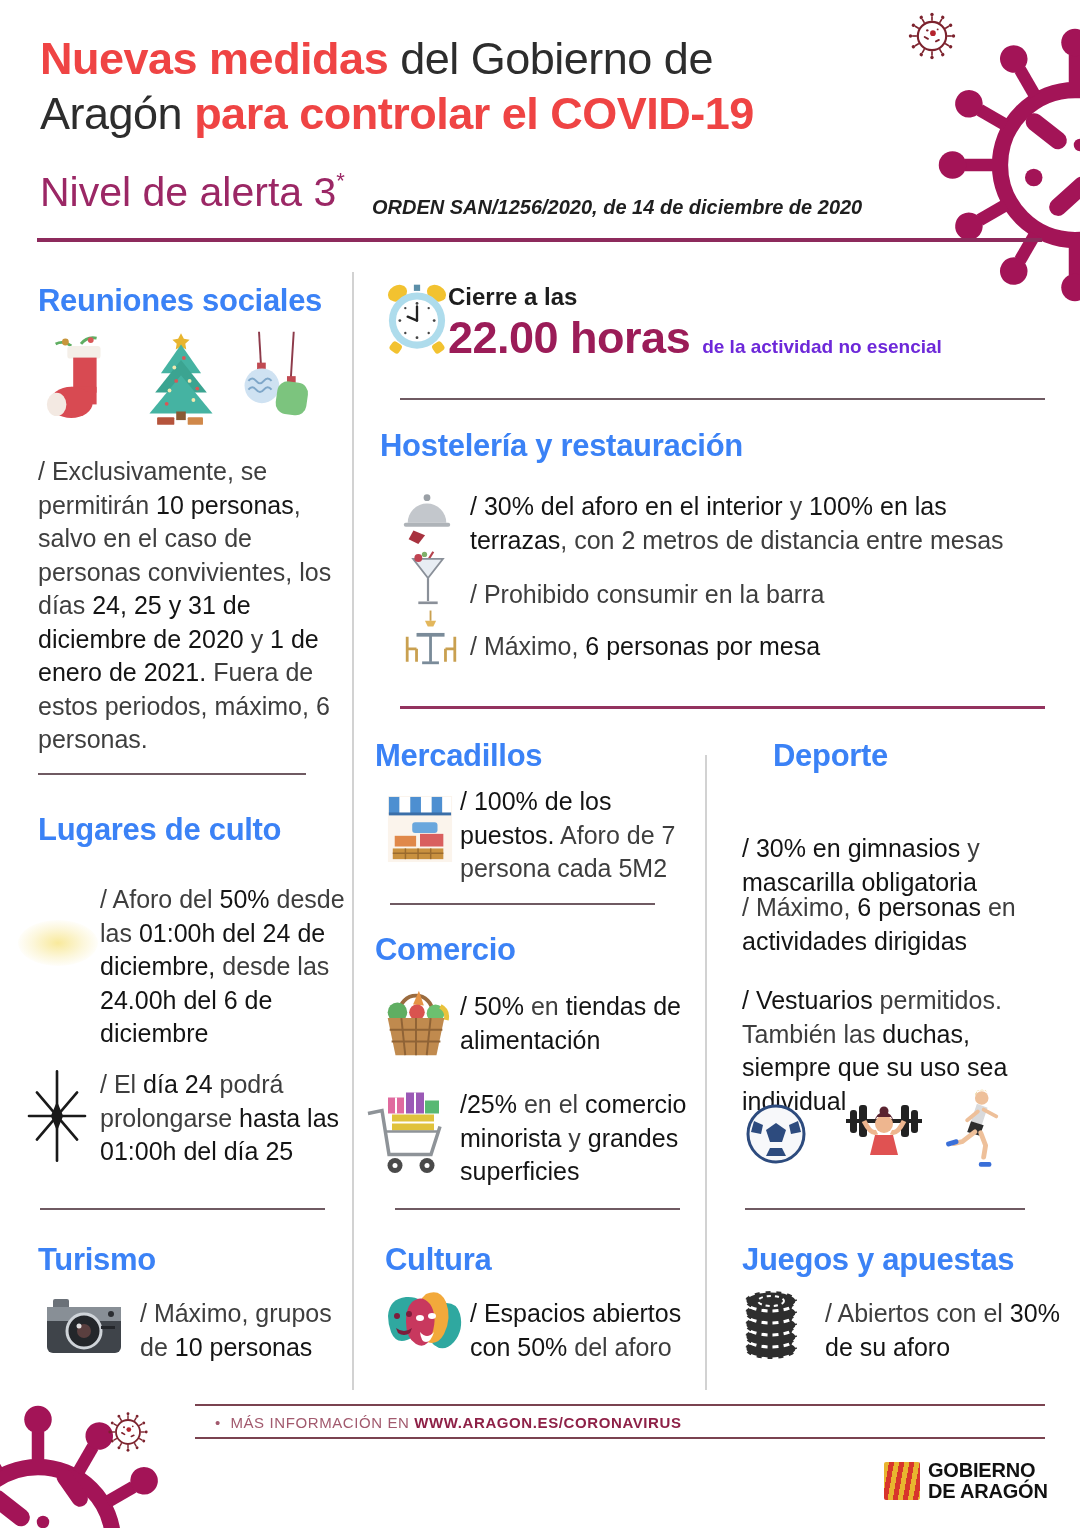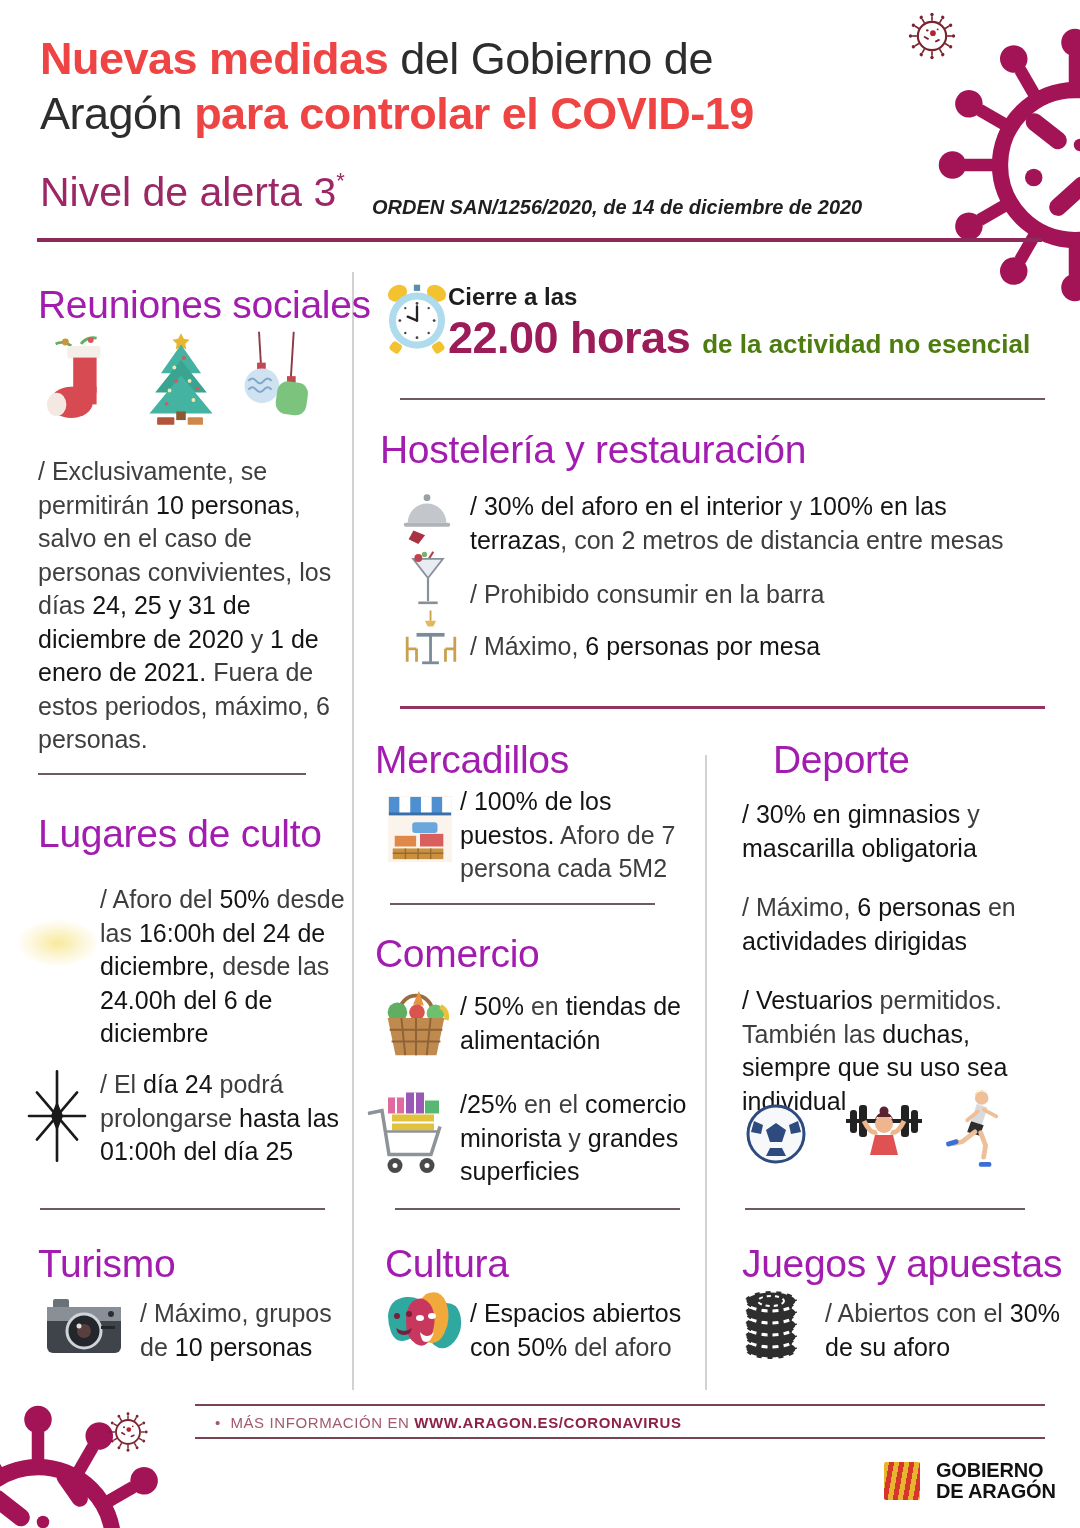--- a/index.html
+++ b/index.html
@@ -4,26 +4,26 @@
 <style>
   html,body{margin:0;padding:0;background:#e9e9e9;}
   .page{position:relative;width:1080px;height:1528px;background:#ffffff;margin:0 auto;
         overflow:hidden;font-family:"Liberation Sans",sans-serif;}
   .abs{position:absolute;}
   .accent{color:#ef4444;font-weight:700;}
   .page-title{font-size:45px;line-height:1.22;font-weight:400;color:#2d2d2d;letter-spacing:-0.5px;}
   .alert-level{font-size:41px;color:#9b2765;font-weight:400;}
   .alert-sup{font-size:22px;vertical-align:18px;}
   .order-ref{font-size:20px;font-style:italic;font-weight:700;color:#1f1f1f;}
-  .sec-title{color:#a21caf;font-weight:400;font-size:39px;letter-spacing:-0.3px;}
+  .sec-title{color:#3b82f6;font-weight:700;font-size:31px;letter-spacing:-0.3px;}
   .body-text{font-size:25px;line-height:1.34;color:#3e3e3e;}
   .body-text .b{font-weight:400;color:#141414;}
   .closure-intro{font-size:24px;font-weight:700;color:#1d1d1d;}
   .closure-time{font-size:45px;font-weight:700;color:#9b1c58;letter-spacing:-0.5px;}
-  .closure-scope{font-size:26px;font-weight:700;color:#4d7c0f;}
+  .closure-scope{font-size:19px;font-weight:700;color:#6d28d9;}
   .rule-h{position:absolute;height:2px;background:#6f5a62;}
   .rule-h.maroon{background:#93335f;height:3px;}
   .rule-h.header{background:#8d2a5c;height:4px;}
   .rule-v{position:absolute;width:2px;background:#d2d2d2;}
   .footer-info{font-size:15px;letter-spacing:0.6px;color:#a25a6e;font-weight:400;}
   .footer-info .b{color:#8e2147;font-weight:700;}
   .logo-text{font-size:20px;font-weight:700;line-height:1.05;color:#111;letter-spacing:-0.2px;}
   .flag{width:36px;height:38px;border-radius:2px;
         background:repeating-linear-gradient(100deg,#e8b52f 0 5px,#d8352c 5px 10px);}
   .glow{width:80px;height:46px;border-radius:50%;
@@ -176,21 +176,21 @@
     <rect x="57" y="46" width="9" height="7" fill="#c04a52"></rect>
     <rect x="46" y="52" width="32" height="34" rx="11" fill="#7cc47e" transform="rotate(8 62 69)"></rect>
   </svg>
 
   <div class="abs body-text" style="left:38px;top:455px;width:300px"><span>/ Exclusivamente, se permitirán </span><span class="b">10 personas</span><span>, salvo en el caso de personas convivientes, los días </span><span class="b">24, 25 y 31 de diciembre de 2020</span><span> y </span><span class="b">1 de enero de 2021.</span><span> Fuera de estos periodos, máximo, 6 personas.</span></div>
 
   <div class="rule-h" style="left:38px;top:773px;width:268px"></div>
   <div class="abs sec-title" style="left:38px;top:812px">Lugares de culto</div>
 
   <div class="abs glow" style="left:18px;top:920px"></div>
-  <div class="abs body-text" style="left:100px;top:883px;width:245px"><span>/ Aforo del </span><span class="b">50%</span><span>  desde las </span><span class="b">16:00h del 24 de diciembre,</span><span> desde las </span><span class="b">24.00h del 6 de diciembre</span></div>
+  <div class="abs body-text" style="left:100px;top:883px;width:245px"><span>/ Aforo del </span><span class="b">50%</span><span>  desde las </span><span class="b">01:00h del 24 de diciembre,</span><span> desde las </span><span class="b">24.00h del 6 de diciembre</span></div>
 
   <svg class="abs" style="left:22px;top:1062px;width:70px;height:108px" viewBox="0 0 80 110">
     <g stroke="#1a1a1a" stroke-width="3" stroke-linecap="round">
       <line x1="40" y1="4" x2="40" y2="106"></line>
       <line x1="8" y1="55" x2="72" y2="55"></line>
       <line x1="17" y1="28" x2="63" y2="82"></line>
       <line x1="63" y1="28" x2="17" y2="82"></line>
     </g>
     <path d="M40 38 l7 17 -7 17 -7 -17 z" fill="#1a1a1a"></path>
   </svg>
@@ -351,21 +351,21 @@
     </g>
     <g fill="#7c1d3c">
         <circle cx="15" cy="30" r="3"></circle>
         <circle cx="27" cy="28" r="3"></circle>
         <path d="M14 42 q8 6 16 0 l-2 5 q-6 4 -12 0 z"></path>
       </g>
   </svg>
   <div class="abs body-text" style="left:470px;top:1297px;width:230px"><span class="b">/ Espacios abiertos con 50%</span><span> del aforo</span></div>
 
   <div class="abs sec-title" style="left:773px;top:738px">Deporte</div>
-  <div class="abs body-text" style="left:742px;top:798px;width:300px"><span class="b">/ 30% en gimnasios</span><span> y </span><span class="b">mascarilla obligatoria</span></div>
+  <div class="abs body-text" style="left:742px;top:832px;width:300px"><span class="b">/ 30% en gimnasios</span><span> y </span><span class="b">mascarilla obligatoria</span></div>
   <div class="abs body-text" style="left:742px;top:891px;width:300px"><span>/ Máximo, </span><span class="b">6 personas</span><span> en </span><span class="b">actividades dirigidas</span></div>
   <div class="abs body-text" style="left:742px;top:984px;width:305px"><span class="b">/ Vestuarios</span><span> permitidos. También las </span><span class="b">duchas, siempre que su uso sea individual</span></div>
 
   <svg class="abs" style="left:745px;top:1103px;width:62px;height:62px" viewBox="0 0 62 62">
     <circle cx="31" cy="31" r="28" fill="#f7f8fa" stroke="#2d4b7e" stroke-width="3"></circle>
     <path d="M31 20 l10 7 -4 12 h-12 l-4 -12 z" fill="#2d4b7e"></path>
     <path d="M9 18 l9 4 -2 9 -10 -2 z" fill="#2d4b7e"></path>
     <path d="M53 18 l-9 4 2 9 10 -2 z" fill="#2d4b7e"></path>
     <path d="M21 53 l4 -8 h12 l4 8 z" fill="#2d4b7e"></path>
   </svg>
@@ -405,21 +405,21 @@
     </g>
   </svg>
   <div class="abs body-text" style="left:825px;top:1297px;width:235px"><span>/ Abiertos con el </span><span class="b">30% de su aforo</span></div>
 
   <div class="rule-h" style="left:195px;top:1404px;width:850px;background:#7a4350"></div>
   <div class="abs footer-info" style="left:215px;top:1414px">
     <span>•</span>&nbsp;&nbsp;<span>MÁS INFORMACIÓN EN </span><span class="b">WWW.ARAGON.ES/CORONAVIRUS</span>
   </div>
   <div class="rule-h" style="left:195px;top:1437px;width:850px;background:#7a4350"></div>
 
-  <div class="abs" style="left:884px;top:1460px;display:flex;align-items:center;gap:16px">
+  <div class="abs" style="left:884px;top:1460px;display:flex;align-items:center;gap:8px">
     <div class="flag"></div>
     <div class="logo-text">
       <div>GOBIERNO</div>
       <div>DE ARAGÓN</div>
     </div>
   </div>
 
 </div>
 
 </body></html>

